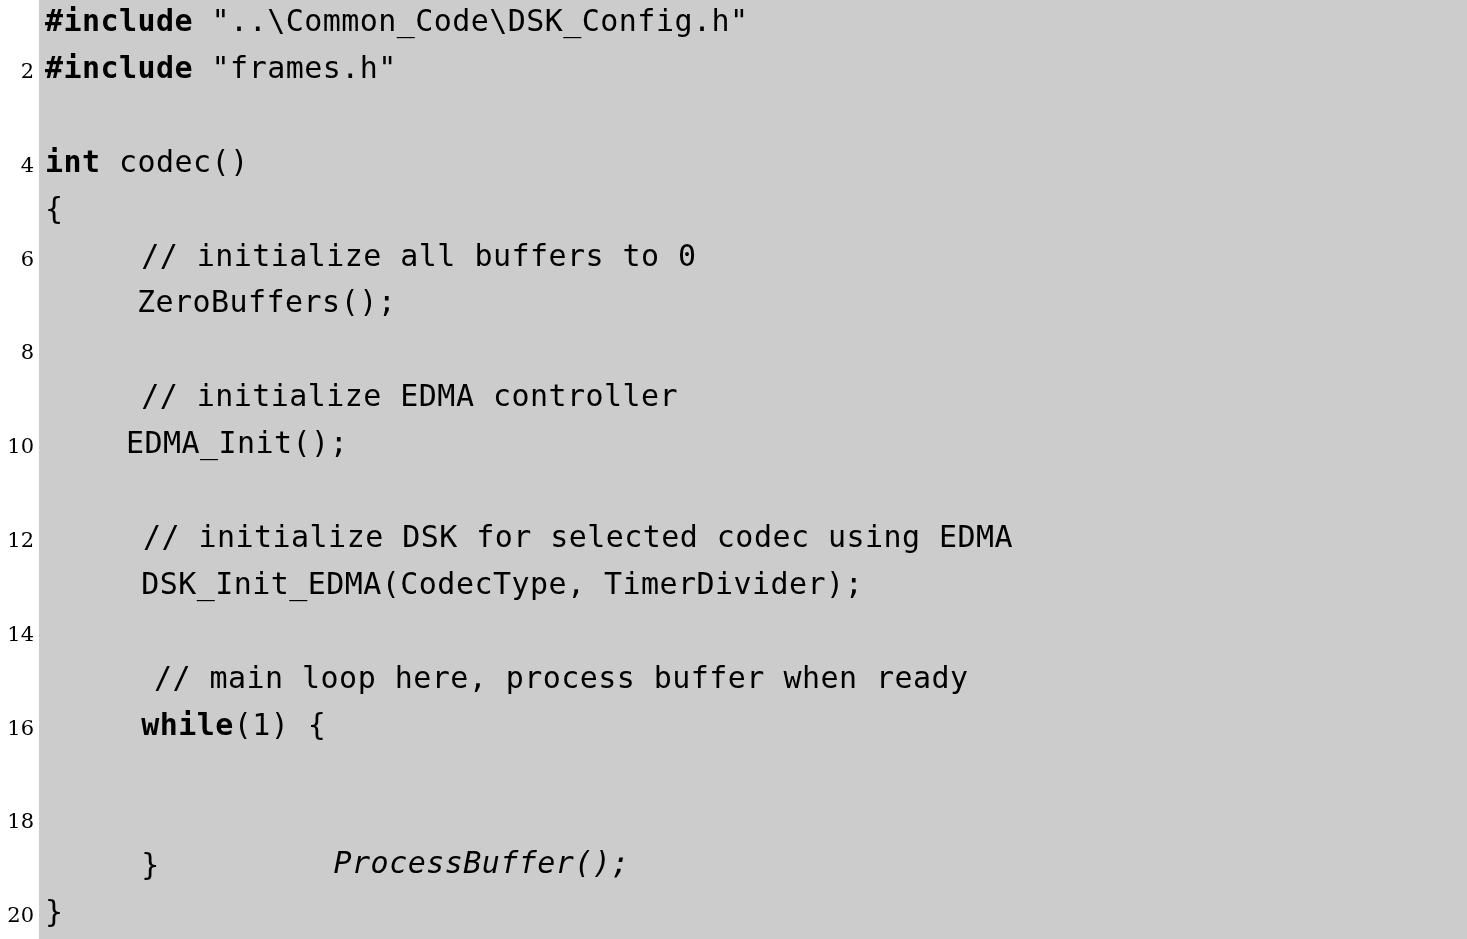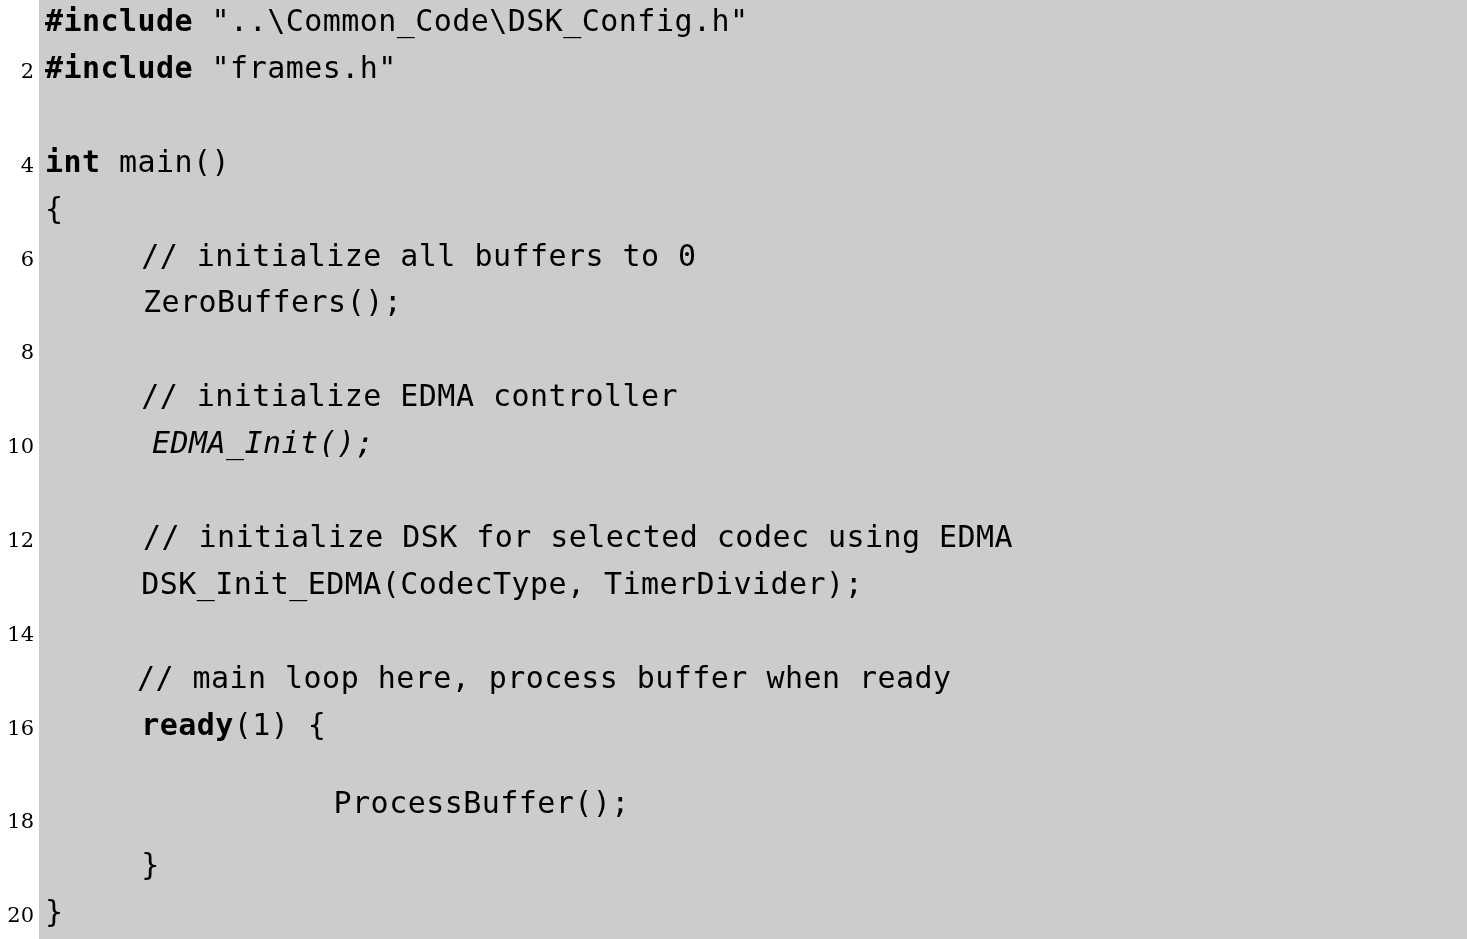--- a/index.html
+++ b/index.html
@@ -106,31 +106,31 @@
       <div class="line-number" style="top: 623.7px;">14</div>
       <div class="line-number" style="top: 717.5px;">16</div>
       <div class="line-number" style="top: 811.3px;">18</div>
       <div class="line-number" style="top: 905.1px;">20</div>
     </div>
 
   <div id="code-rows">
       <div class="code-line" style="top: -3px; left: 45px;"><span class="kw">#include</span><span class="pl"> </span><span class="st">"..\Common_Code\DSK_Config.h"</span></div>
       <div class="code-line" style="top: 43.9px; left: 45px;"><span class="kw">#include</span><span class="pl"> </span><span class="st">"frames.h"</span></div>
       <div class="code-line" style="top: 90.8px; left: 45px;">&nbsp;</div>
-      <div class="code-line" style="top: 137.7px; left: 45px;"><span class="kw">int</span><span class="pl"> main()</span></div>
+      <div class="code-line" style="top: 137.7px; left: 45px;"><span class="kw">int</span><span class="pl"> codec()</span></div>
       <div class="code-line" style="top: 184.6px; left: 45px;"><span class="pl">{</span></div>
       <div class="code-line" style="top: 231.5px; left: 141.2px;"><span class="cm">// initialize all buffers to 0</span></div>
-      <div class="code-line" style="top: 278.4px; left: 143px;"><span class="pl">ZeroBuffers();</span></div>
+      <div class="code-line" style="top: 278.4px; left: 137px;"><span class="pl">ZeroBuffers();</span></div>
       <div class="code-line" style="top: 325.3px; left: 45px;">&nbsp;</div>
       <div class="code-line" style="top: 372.2px; left: 141.2px; text-align: center;"><span class="cm">// initialize EDMA controller</span></div>
-      <div class="code-line" style="top: 419.1px; left: 152px; font-style: italic;"><span class="pl">EDMA_Init();</span></div>
+      <div class="code-line" style="top: 419.1px; left: 126px;"><span class="pl">EDMA_Init();</span></div>
       <div class="code-line" style="top: 466px; left: 45px;">&nbsp;</div>
       <div class="code-line" style="top: 512.9px; left: 143px; text-align: center;"><span class="cm">// initialize DSK for selected codec using EDMA</span></div>
       <div class="code-line" style="top: 559.8px; left: 141.2px;"><span class="pl">DSK_Init_EDMA(CodecType, TimerDivider);</span></div>
       <div class="code-line" style="top: 606.7px; left: 45px;">&nbsp;</div>
-      <div class="code-line" style="top: 653.6px; left: 137px;"><span class="cm">// main loop here, process buffer when ready</span></div>
-      <div class="code-line" style="top: 700.5px; left: 141.2px;"><span class="kw">ready</span><span class="pl">(1) {</span></div>
-      <div class="code-line" style="top: 779px; left: 333.6px;"><span class="pl">ProcessBuffer();</span></div>
+      <div class="code-line" style="top: 653.6px; left: 154px;"><span class="cm">// main loop here, process buffer when ready</span></div>
+      <div class="code-line" style="top: 700.5px; left: 141.2px;"><span class="kw">while</span><span class="pl">(1) {</span></div>
+      <div class="code-line" style="top: 839px; left: 333.6px; font-style: italic;"><span class="pl">ProcessBuffer();</span></div>
       <div class="code-line" style="top: 841.2px; left: 141.2px;"><span class="pl">}</span></div>
       <div class="code-line" style="top: 888.1px; left: 45px;"><span class="pl">}</span></div>
     </div>
 
 </div>
 
 </body></html>

